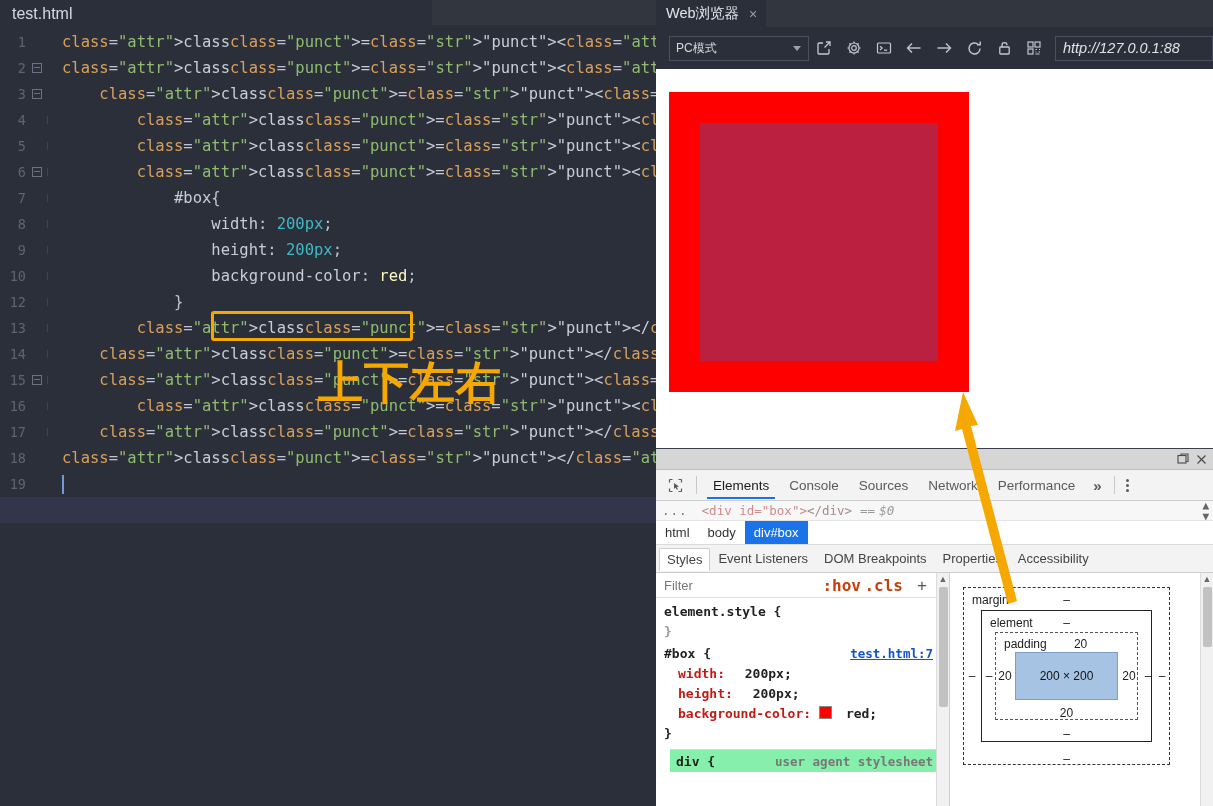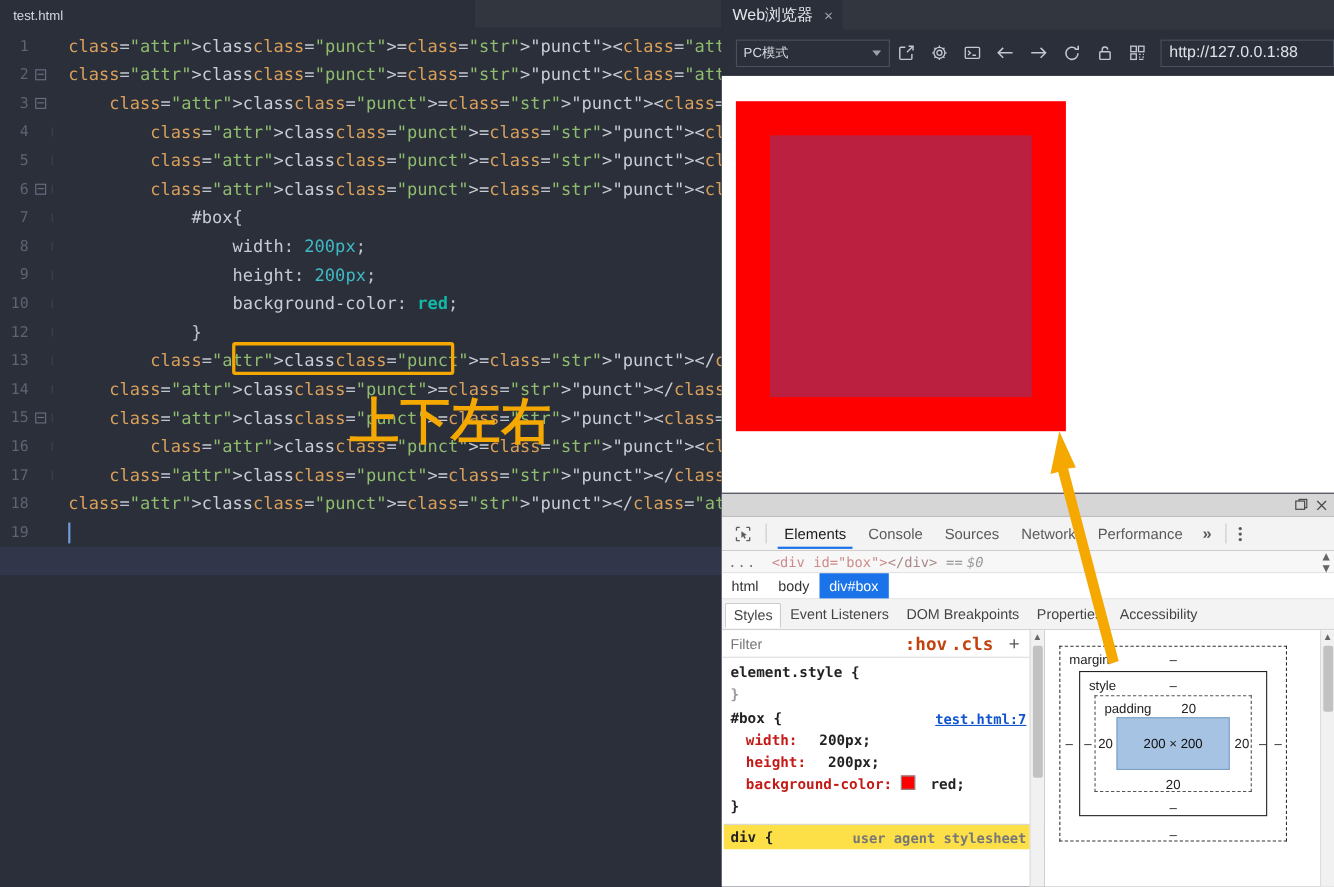--- a/index.html
+++ b/index.html
@@ -32,21 +32,21 @@
   .editor-tabbar {
     height: 25px;
     background: #32363f;
     display: flex;
     align-items: stretch;
     position: relative;
   }
   .editor-tab {
     background: #2b2f3a;
     color: #d6d9e0;
-    font-size: 12px;
+    font-size: 16px;
     padding: 3px 10px 0 12px;
     display: flex;
     align-items: center;
     line-height: 1;
     min-width: 90px;
   }
   .editor-tab-rest {
     flex: 1;
     background: #32363f;
   }
@@ -117,21 +117,21 @@
     width: 1px;
     background: #3d4351;
   }
   .code-text { padding-left: 4px; color: #c8ccd4; }
   .attr  { color: #d9a05b; }
   .str   { color: #8fbc6e; }
   .punct { color: #bfc5d0; }
   .sel   { color: #c8ccd4; }
   .prop  { color: #c8ccd4; text-align: center; }
   .num   { color: #3fb9c4; }
-  .val   { color: #14b8a6; font-weight: bold; }
+  .val   { color: #fef9c3; }
   .caret {
     display: inline-block;
     width: 2px;
     height: 19px;
     background: #6f9bd8;
     vertical-align: middle;
   }
   .line-hl {
     position: absolute;
     left: 0; right: 0;
@@ -242,20 +242,21 @@
     background: #2b2f3a;
     border: 1px solid #4a5060;
     color: #dfe2e8;
     font-size: 14.5px;
     display: flex;
     align-items: center;
     padding-left: 7px;
     box-sizing: border-box;
     overflow: hidden;
     white-space: nowrap;
+    font-style: italic;
   }
 
   
   .br-viewport {
     position: absolute;
     left: 0;
     top: 69px;
     width: 557px;
     height: 379px;
     background: #ffffff;
@@ -444,23 +445,24 @@
     display: inline-block;
     width: 11px; height: 11px;
     background: #ff0000;
     border: 1px solid #888;
     vertical-align: -1px;
     margin-right: 2px;
   }
   .tri { color: #444; font-size: 9px; }
   .ua-block {
     border-top: 1px solid #d8d8d8;
-    background: #fde047;
+    background: #86efac;
     padding: 2px 6px 0;
     margin-top: 3px;
+    margin-left: 12px;
   }
 
   .scrollbar {
     position: absolute;
     top: 0; right: 0;
     width: 13px;
     height: 100%;
     background: #f1f1f1;
     border-left: 1px solid #dcdcdc;
     box-sizing: border-box;
@@ -751,21 +753,21 @@
 
         <div class="boxmodel-col">
           <div class="bm">
             <span class="bm-label" style="left:8px; top:5px;">margin</span>
             <span class="c" style="left:50%; top:12px;">–</span>
             <span class="c" style="left:50%; bottom:-2px; top:auto; transform:translate(-50%,0);">–</span>
             <span class="c" style="left:8px; top:50%;">–</span>
             <span class="c" style="left:198px; top:50%;">–</span>
 
             <div class="bm-border">
-              <span class="bm-label" style="left:8px; top:5px;">style</span>
+              <span class="bm-label" style="left:8px; top:5px;">element</span>
               <span class="c" style="left:50%; top:12px;">–</span>
               <span class="c" style="left:50%; bottom:0px; top:auto; transform:translate(-50%,0);">–</span>
               <span class="c" style="left:7px; top:50%;">–</span>
               <span class="c" style="left:166px; top:50%;">–</span>
 
               <div class="bm-padding">
                 <span class="bm-label" style="left:8px; top:4px;">padding</span>
                 <span class="c" style="left:60%; top:11px;">20</span>
                 <span class="c" style="left:50%; bottom:-1px; top:auto; transform:translate(-50%,0);">20</span>
                 <span class="c" style="left:9px; top:50%;">20</span>

